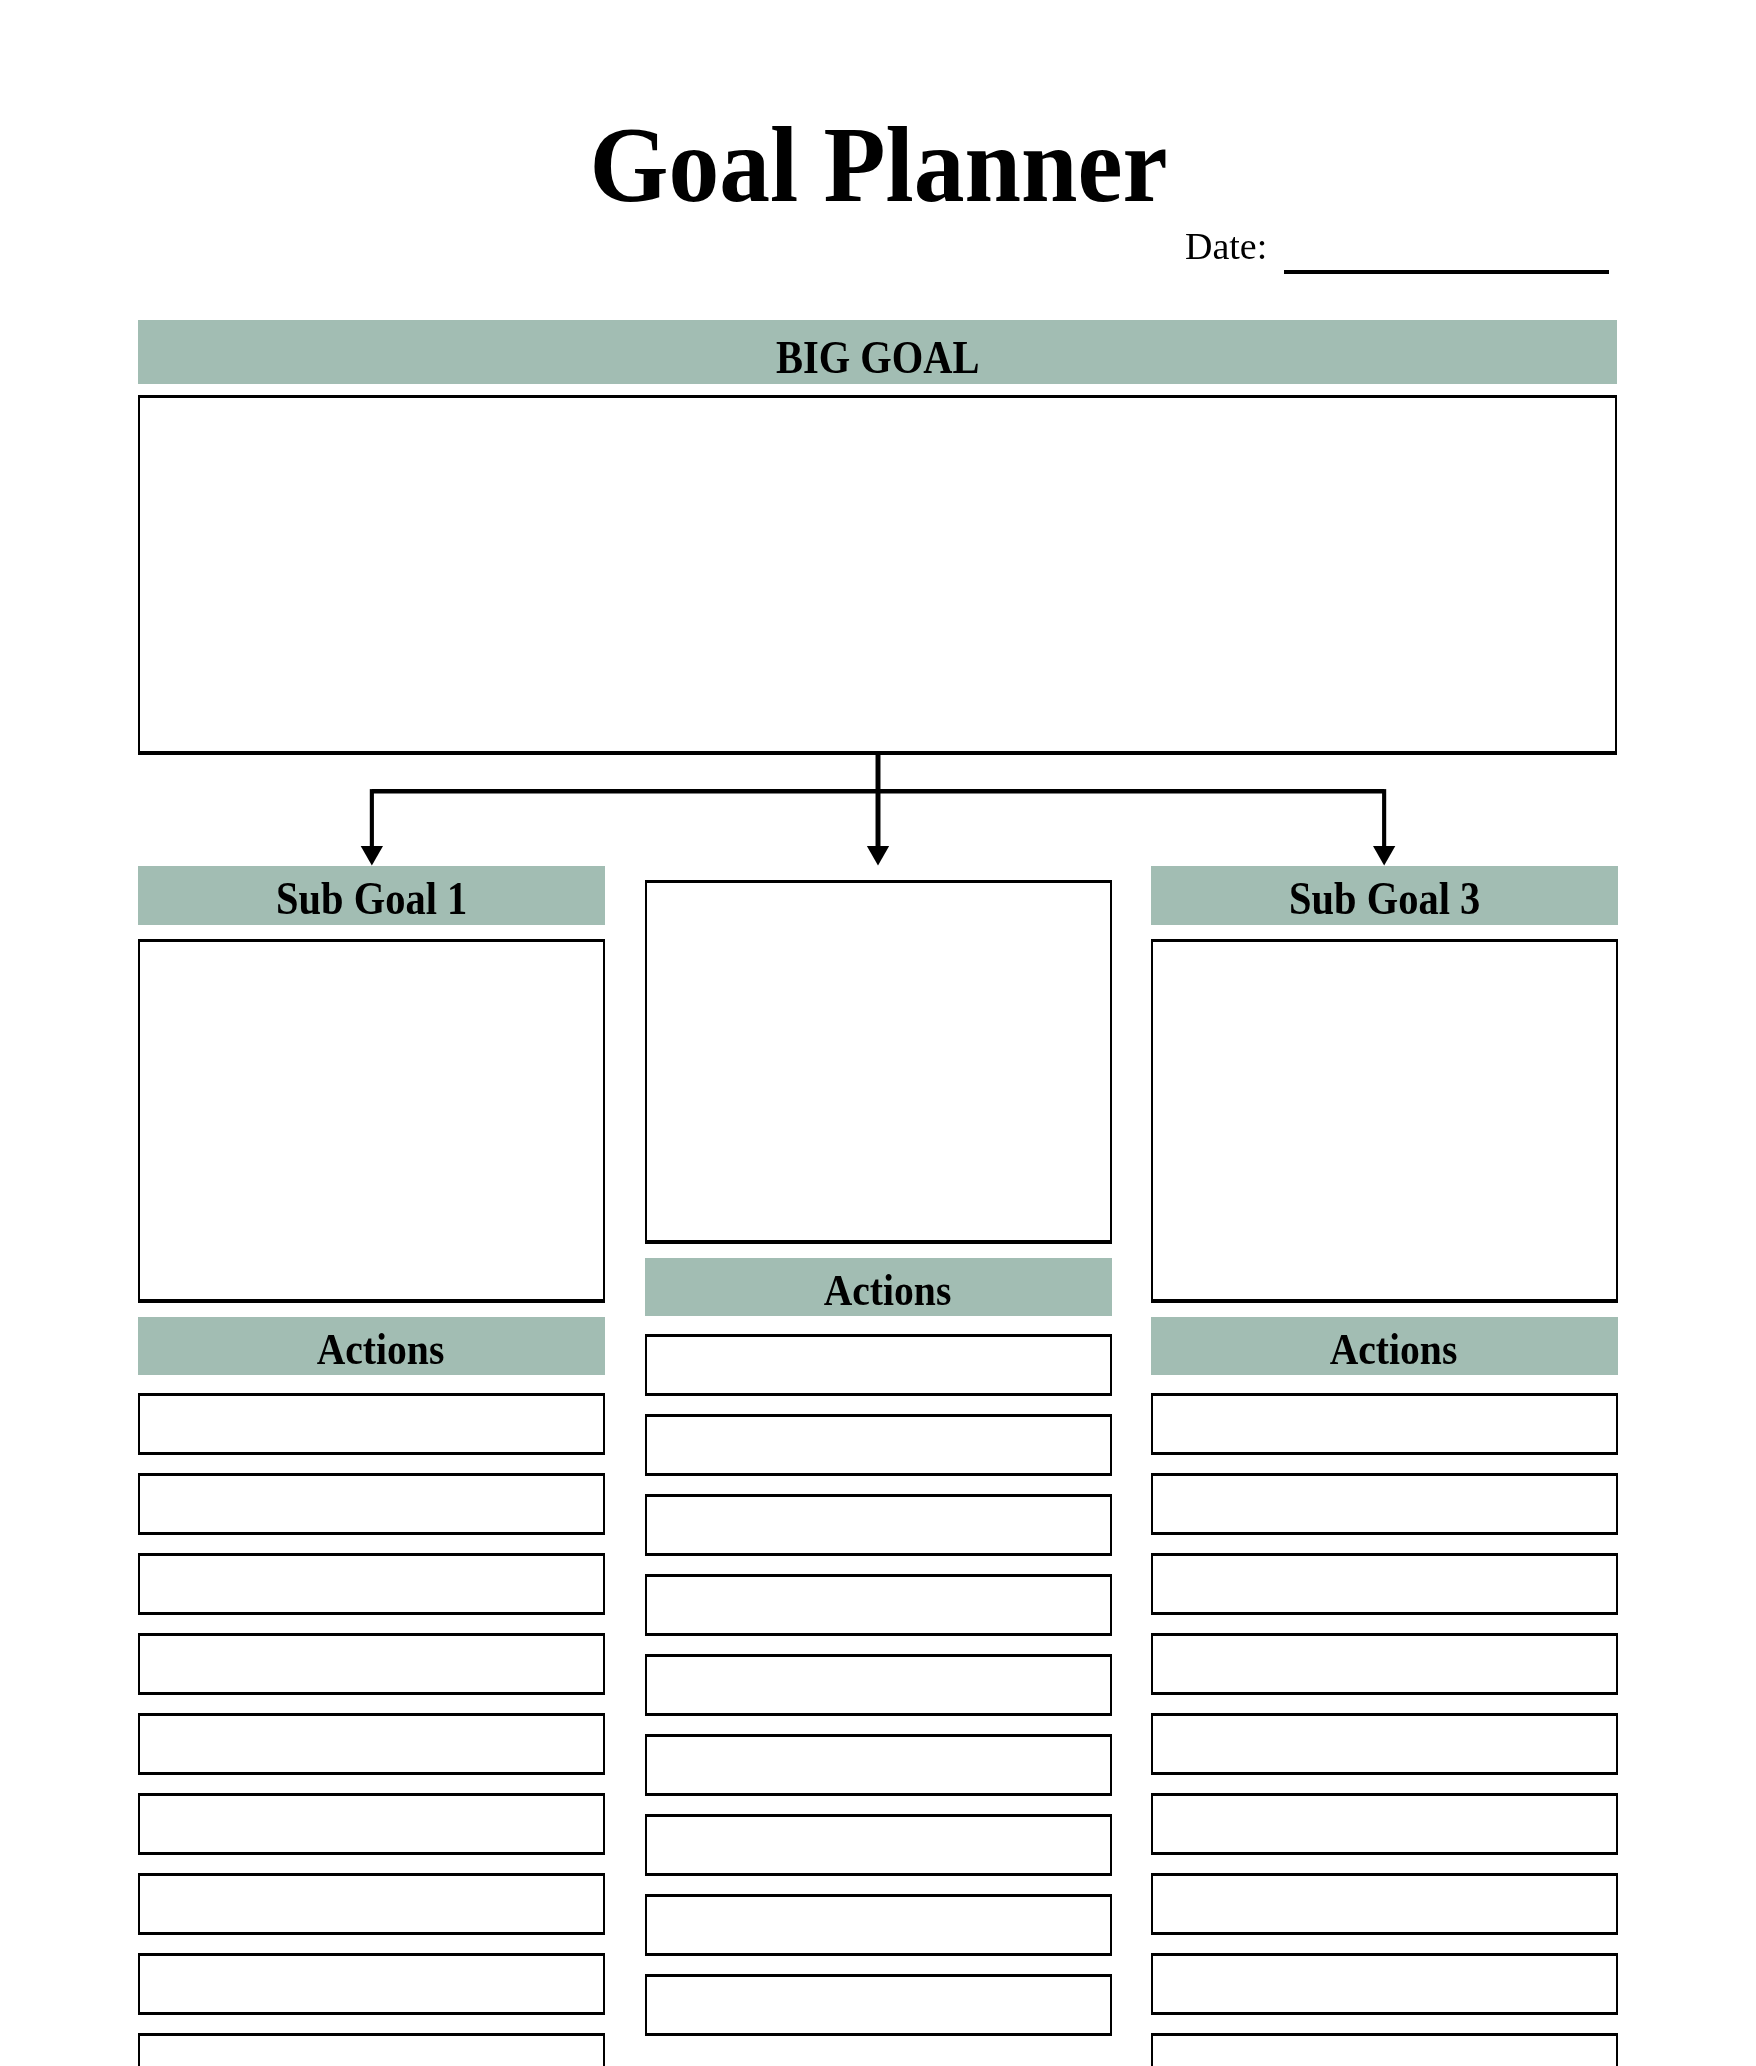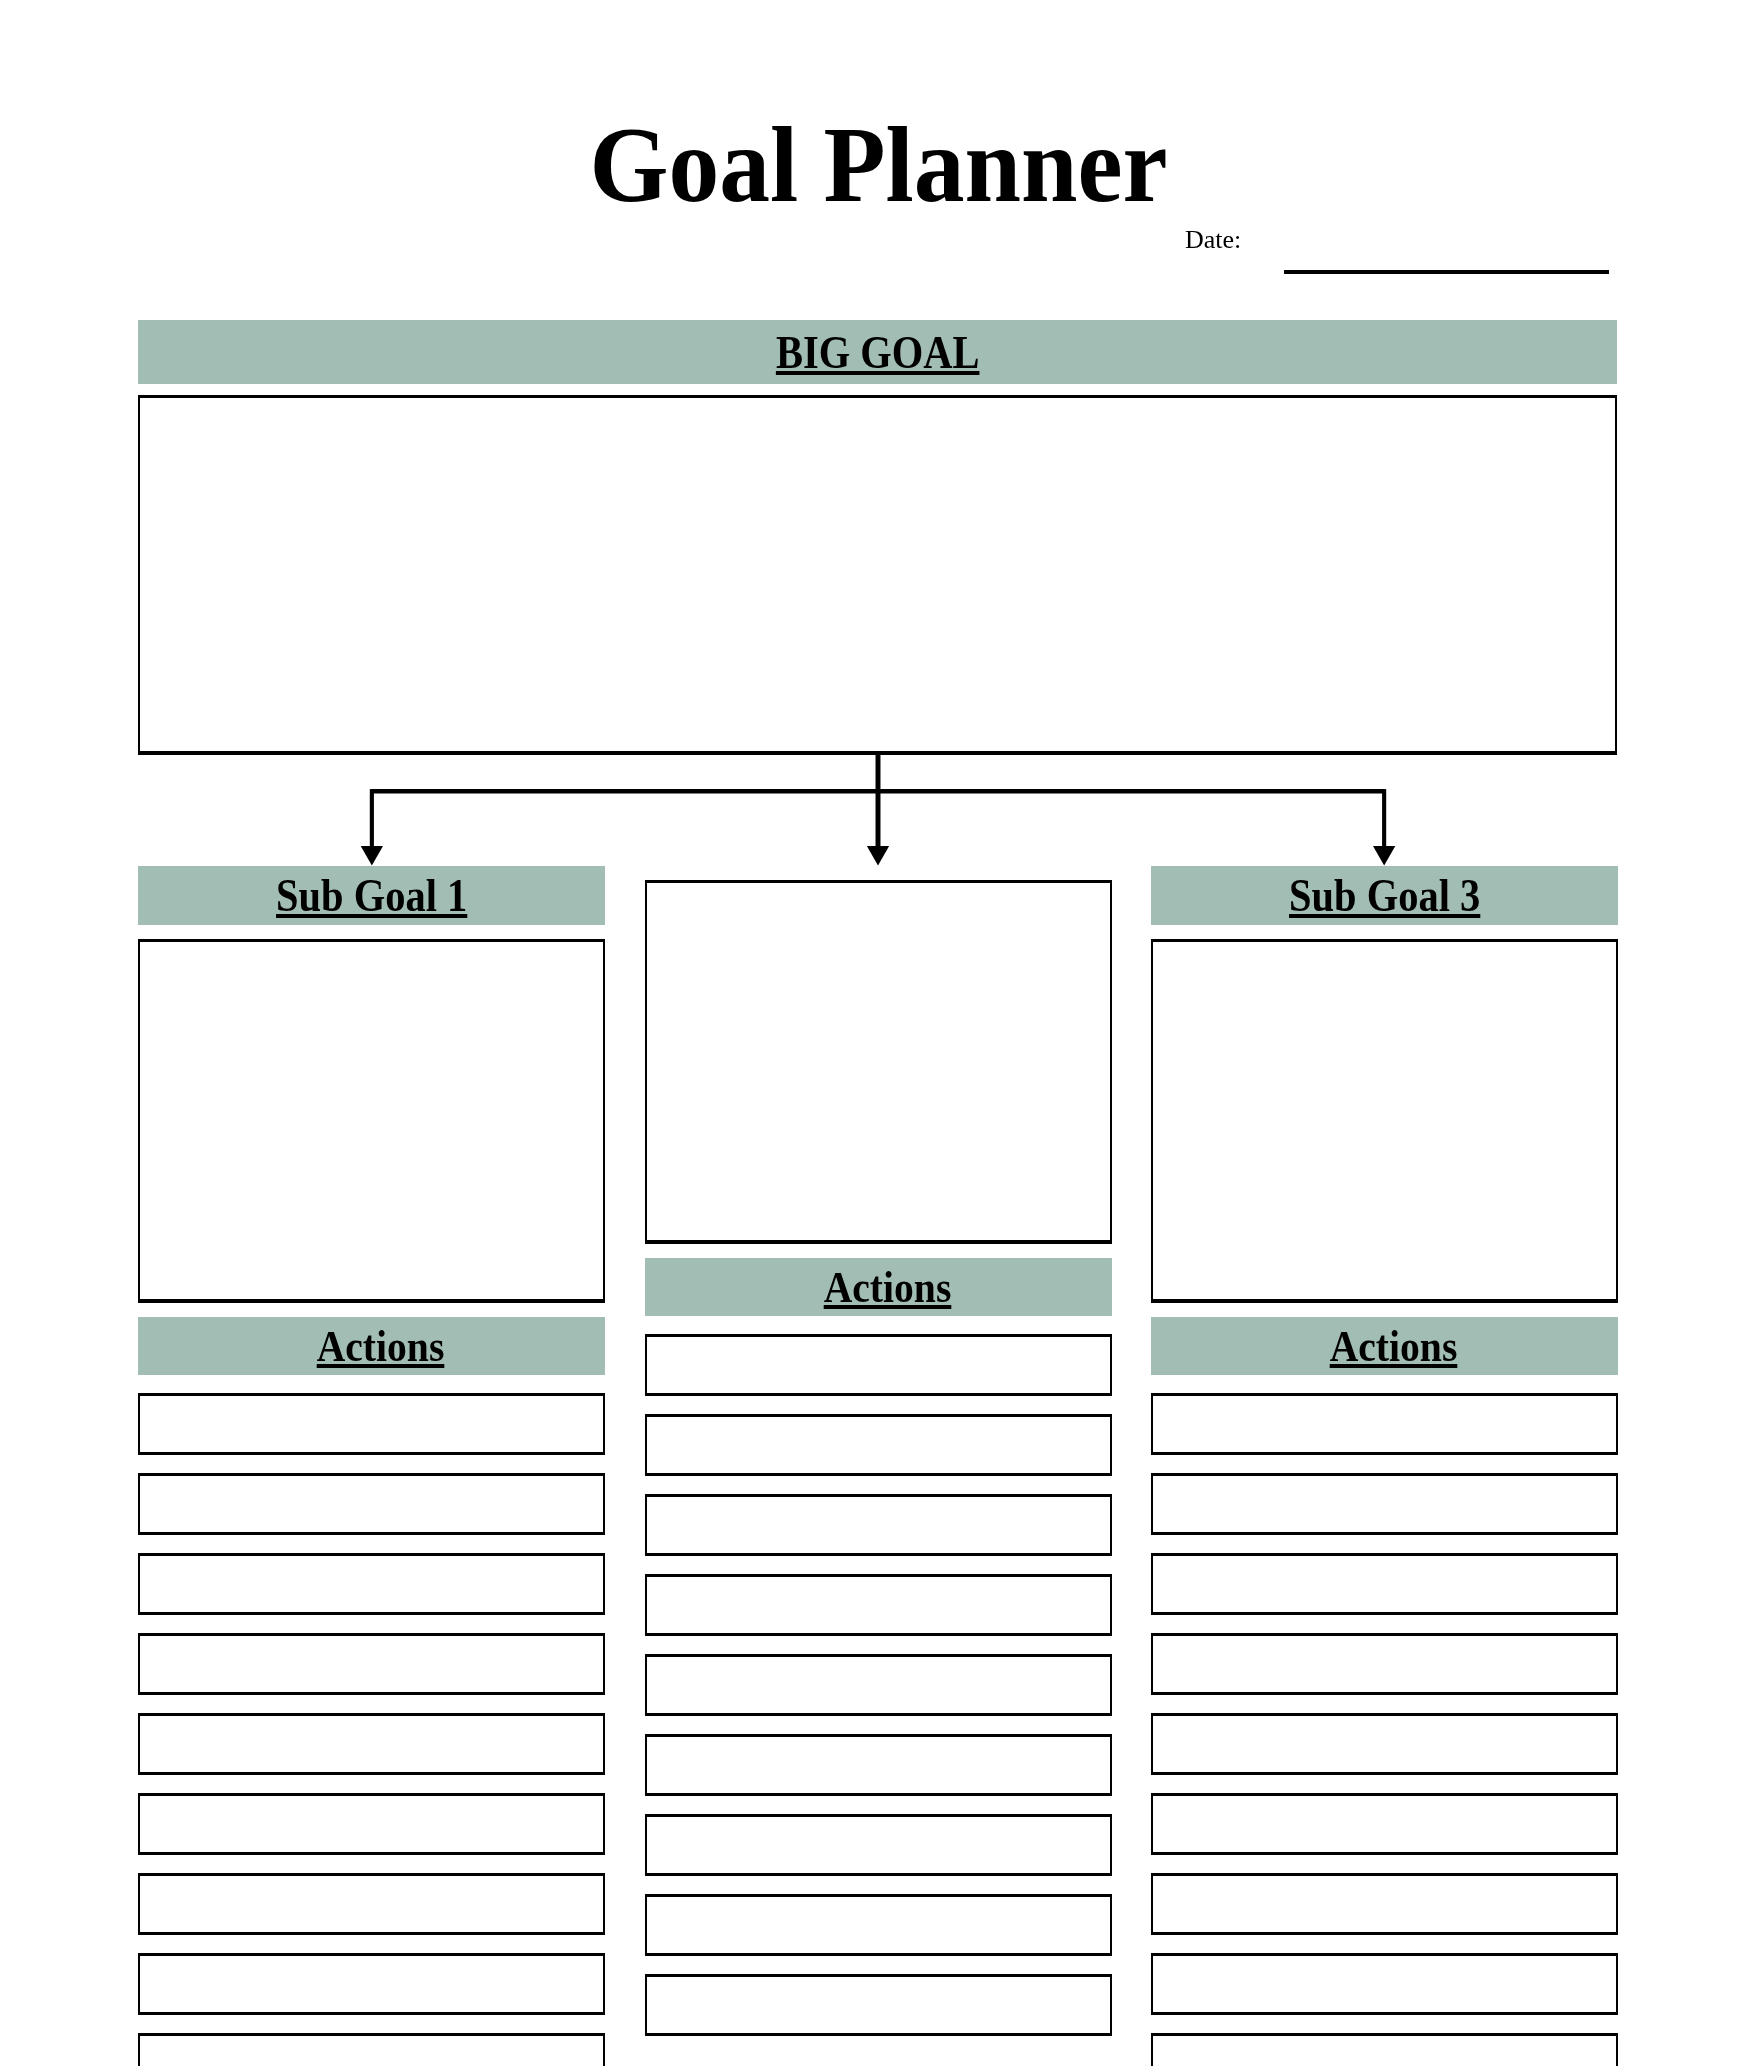--- a/index.html
+++ b/index.html
@@ -13,32 +13,31 @@
   }
   .title{
     position:absolute;left:0;top:108px;width:100%;
     text-align:center;font-size:108px;font-weight:bold;line-height:1.05;
     white-space:nowrap;
   }
   .squeeze{display:inline-block;transform:scaleX(.94);transform-origin:center;}
   .squeeze-hd{display:inline-block;transform:scaleX(.88);transform-origin:center;}
   .date-label{
     position:absolute;left:1185px;top:226px;
-    font-size:26px;line-height:1.1;
+    font-size:38px;line-height:1.1;
   }
   .date-line{
     position:absolute;left:1284px;top:270px;width:325px;height:3.7px;
     background:var(--line,#000);
   }
   .bar{
     background:var(--accent,#a2bdb3);
-    display:flex;align-items:center;justify-content:center;
+    display:flex;align-items:flex-end;justify-content:center;
     font-weight:bold;font-size:46px;
     white-space:nowrap;
-    text-decoration:underline;
   }
   .big-goal-bar{
     position:absolute;left:138px;top:320px;width:1479px;height:64px;
   }
   .big-goal-box{
     position:absolute;left:138px;top:395px;width:1479px;height:360px;
     box-sizing:border-box;background:#fff;
     border:solid var(--line,#000);
     border-width:3.3px 2.9px 4.5px 2.9px;
   }

